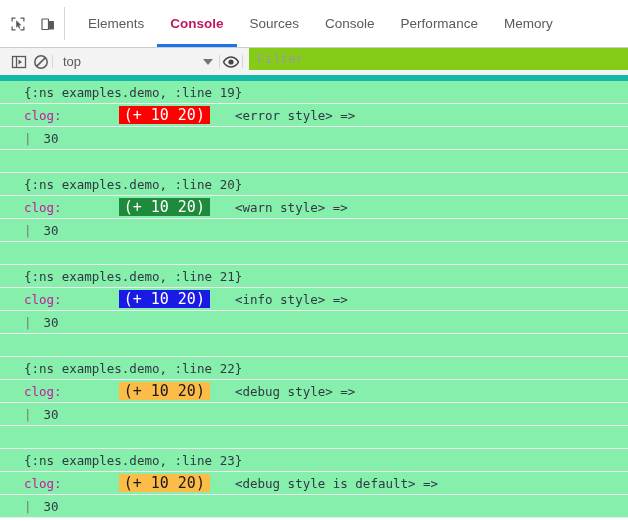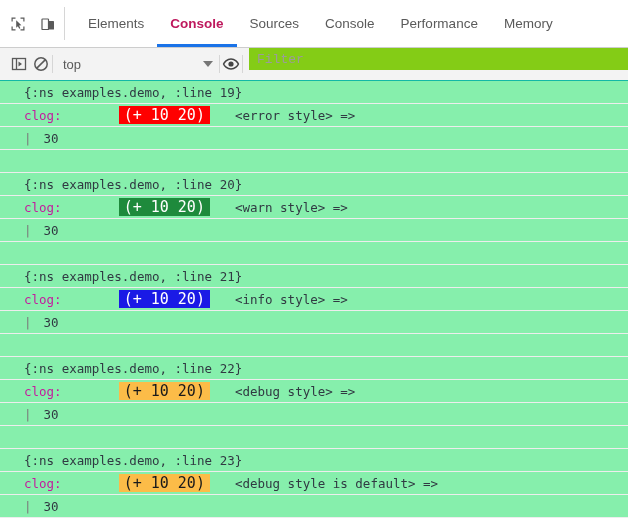--- a/index.html
+++ b/index.html
@@ -70,21 +70,21 @@
     height: 3px;
     background: #1a73e8;
   }
 
   
   .filterbar {
     height: 33px;
     display: flex;
     align-items: center;
     background: #f3f3f3;
-    border-bottom: 1px solid #14b8a6;
+    border-bottom: 6px solid #14b8a6;
     box-sizing: border-box;
     padding-left: 8px;
   }
   .filterbar .icon-btn { width: 22px; height: 22px; }
   .ctx-select {
     display: flex;
     align-items: center;
     width: 150px;
     height: 22px;
     margin-left: 4px;

